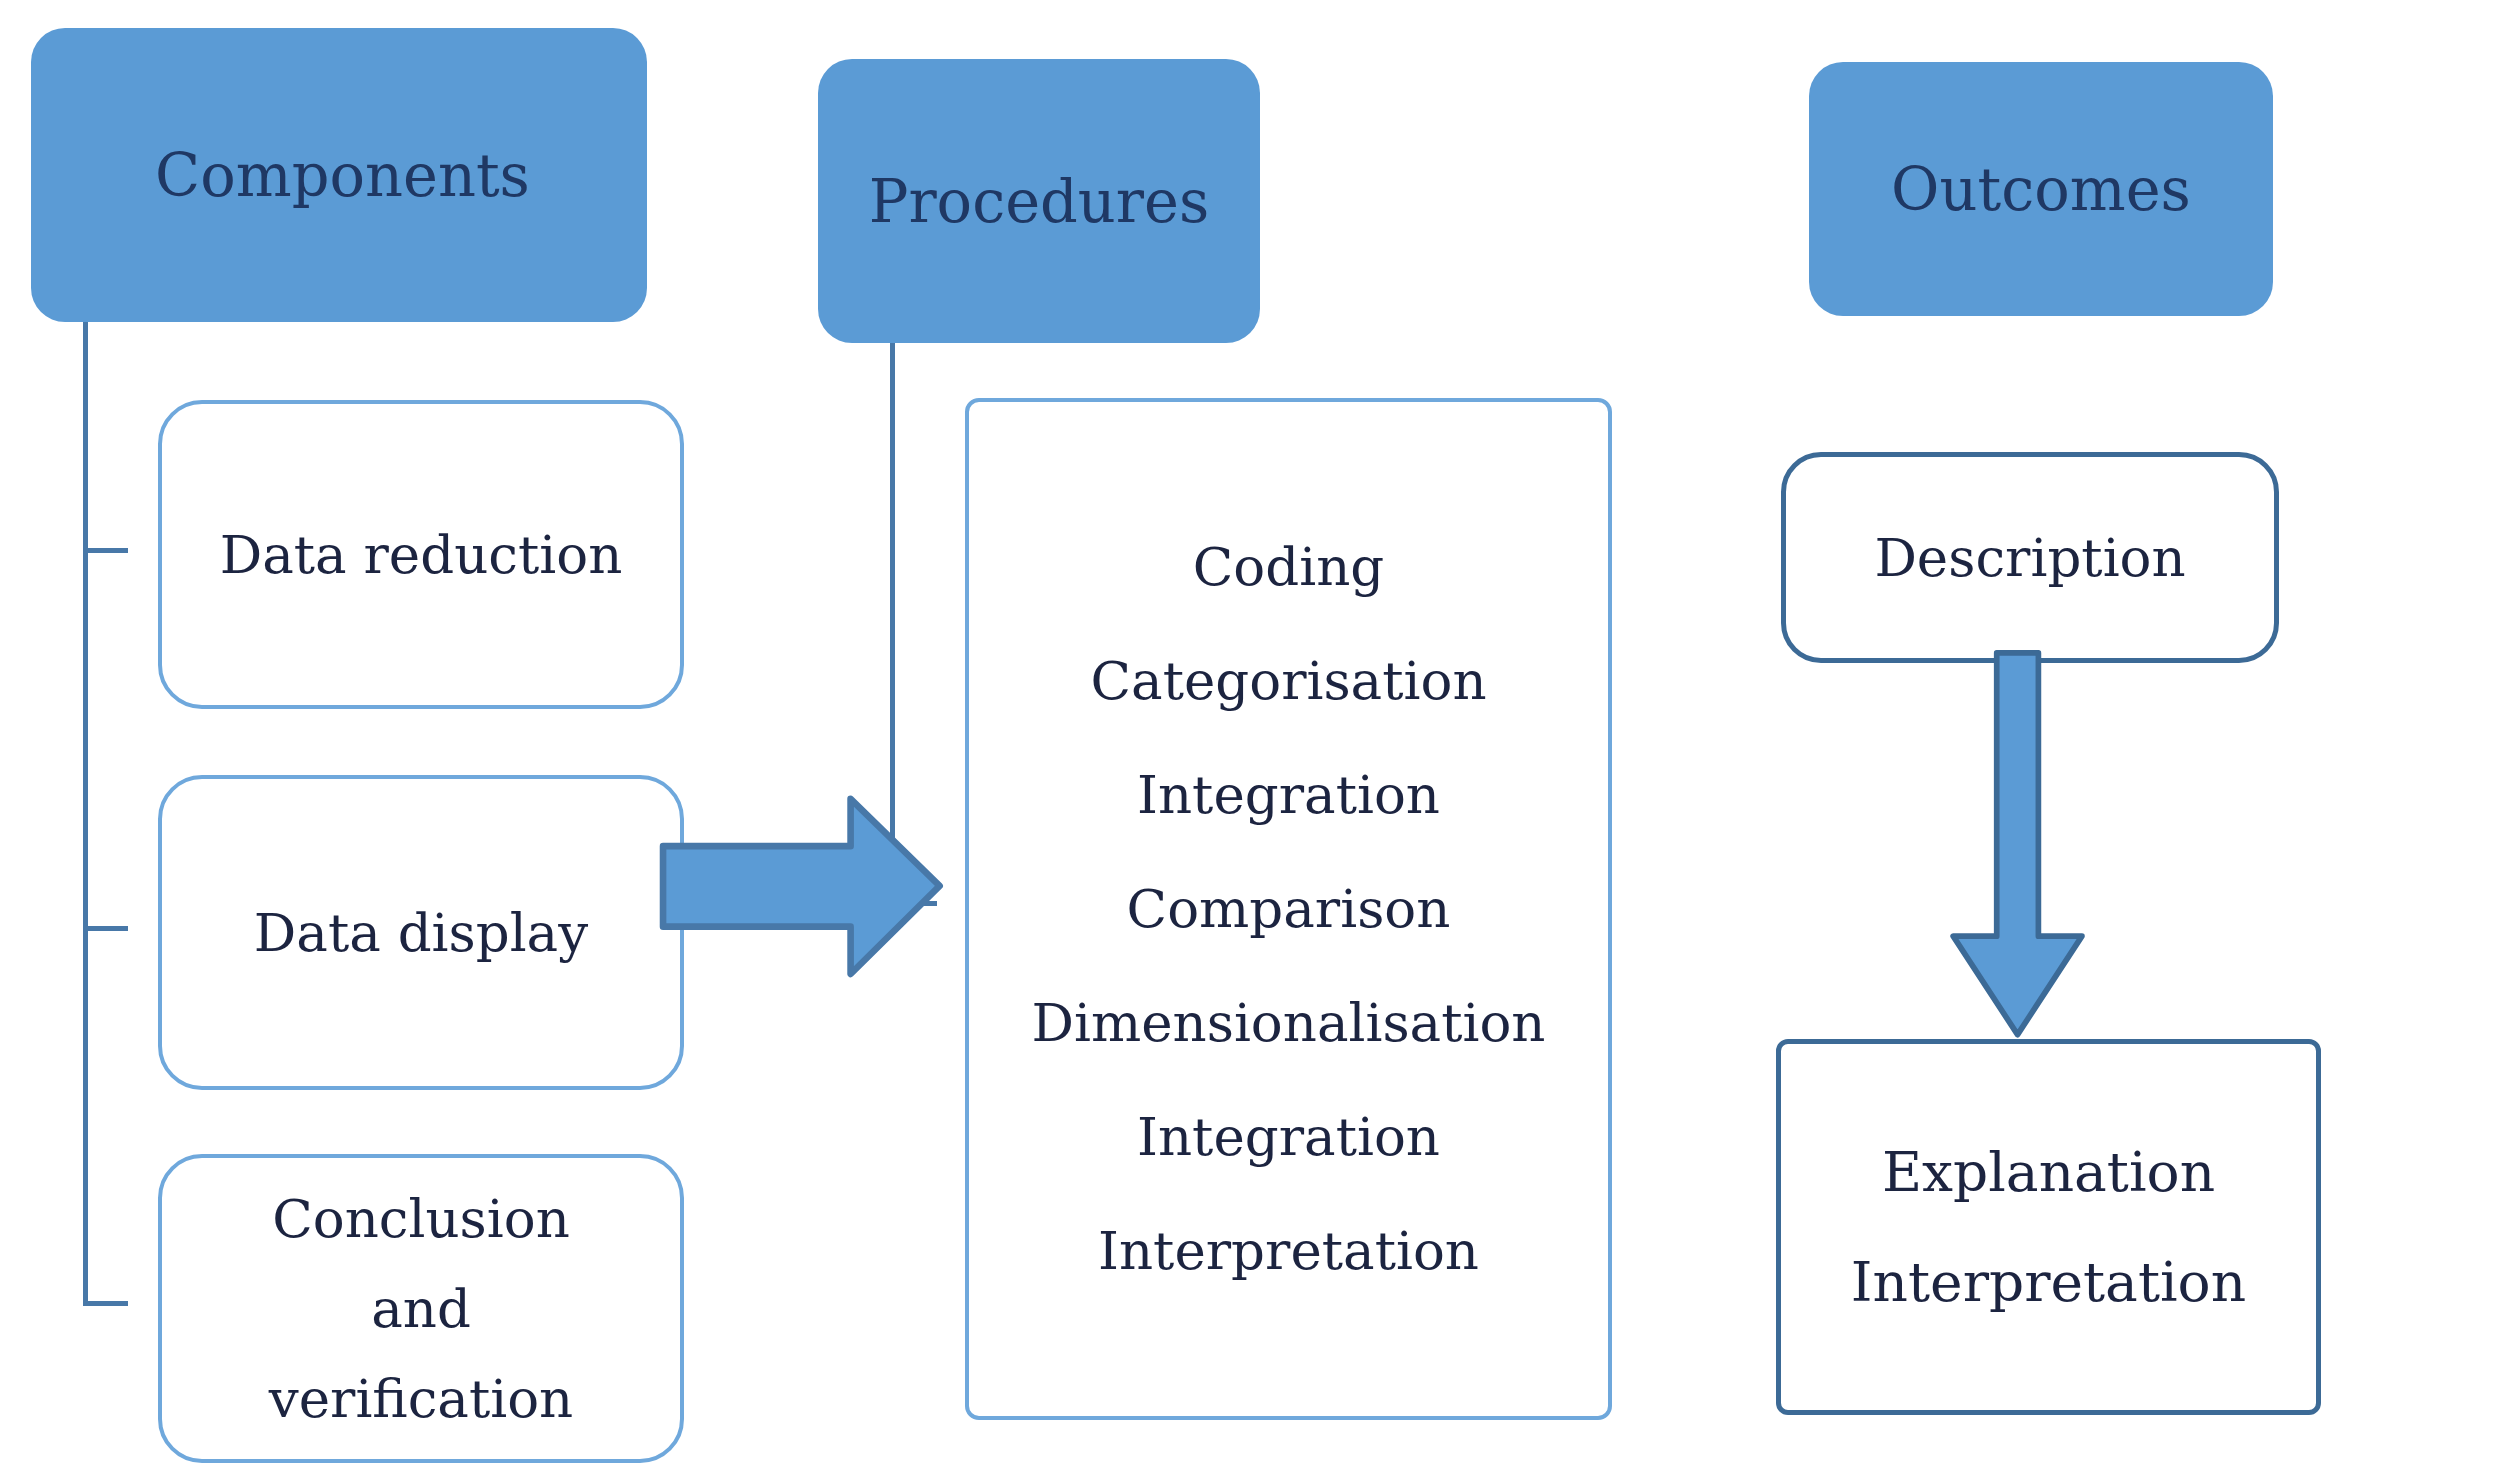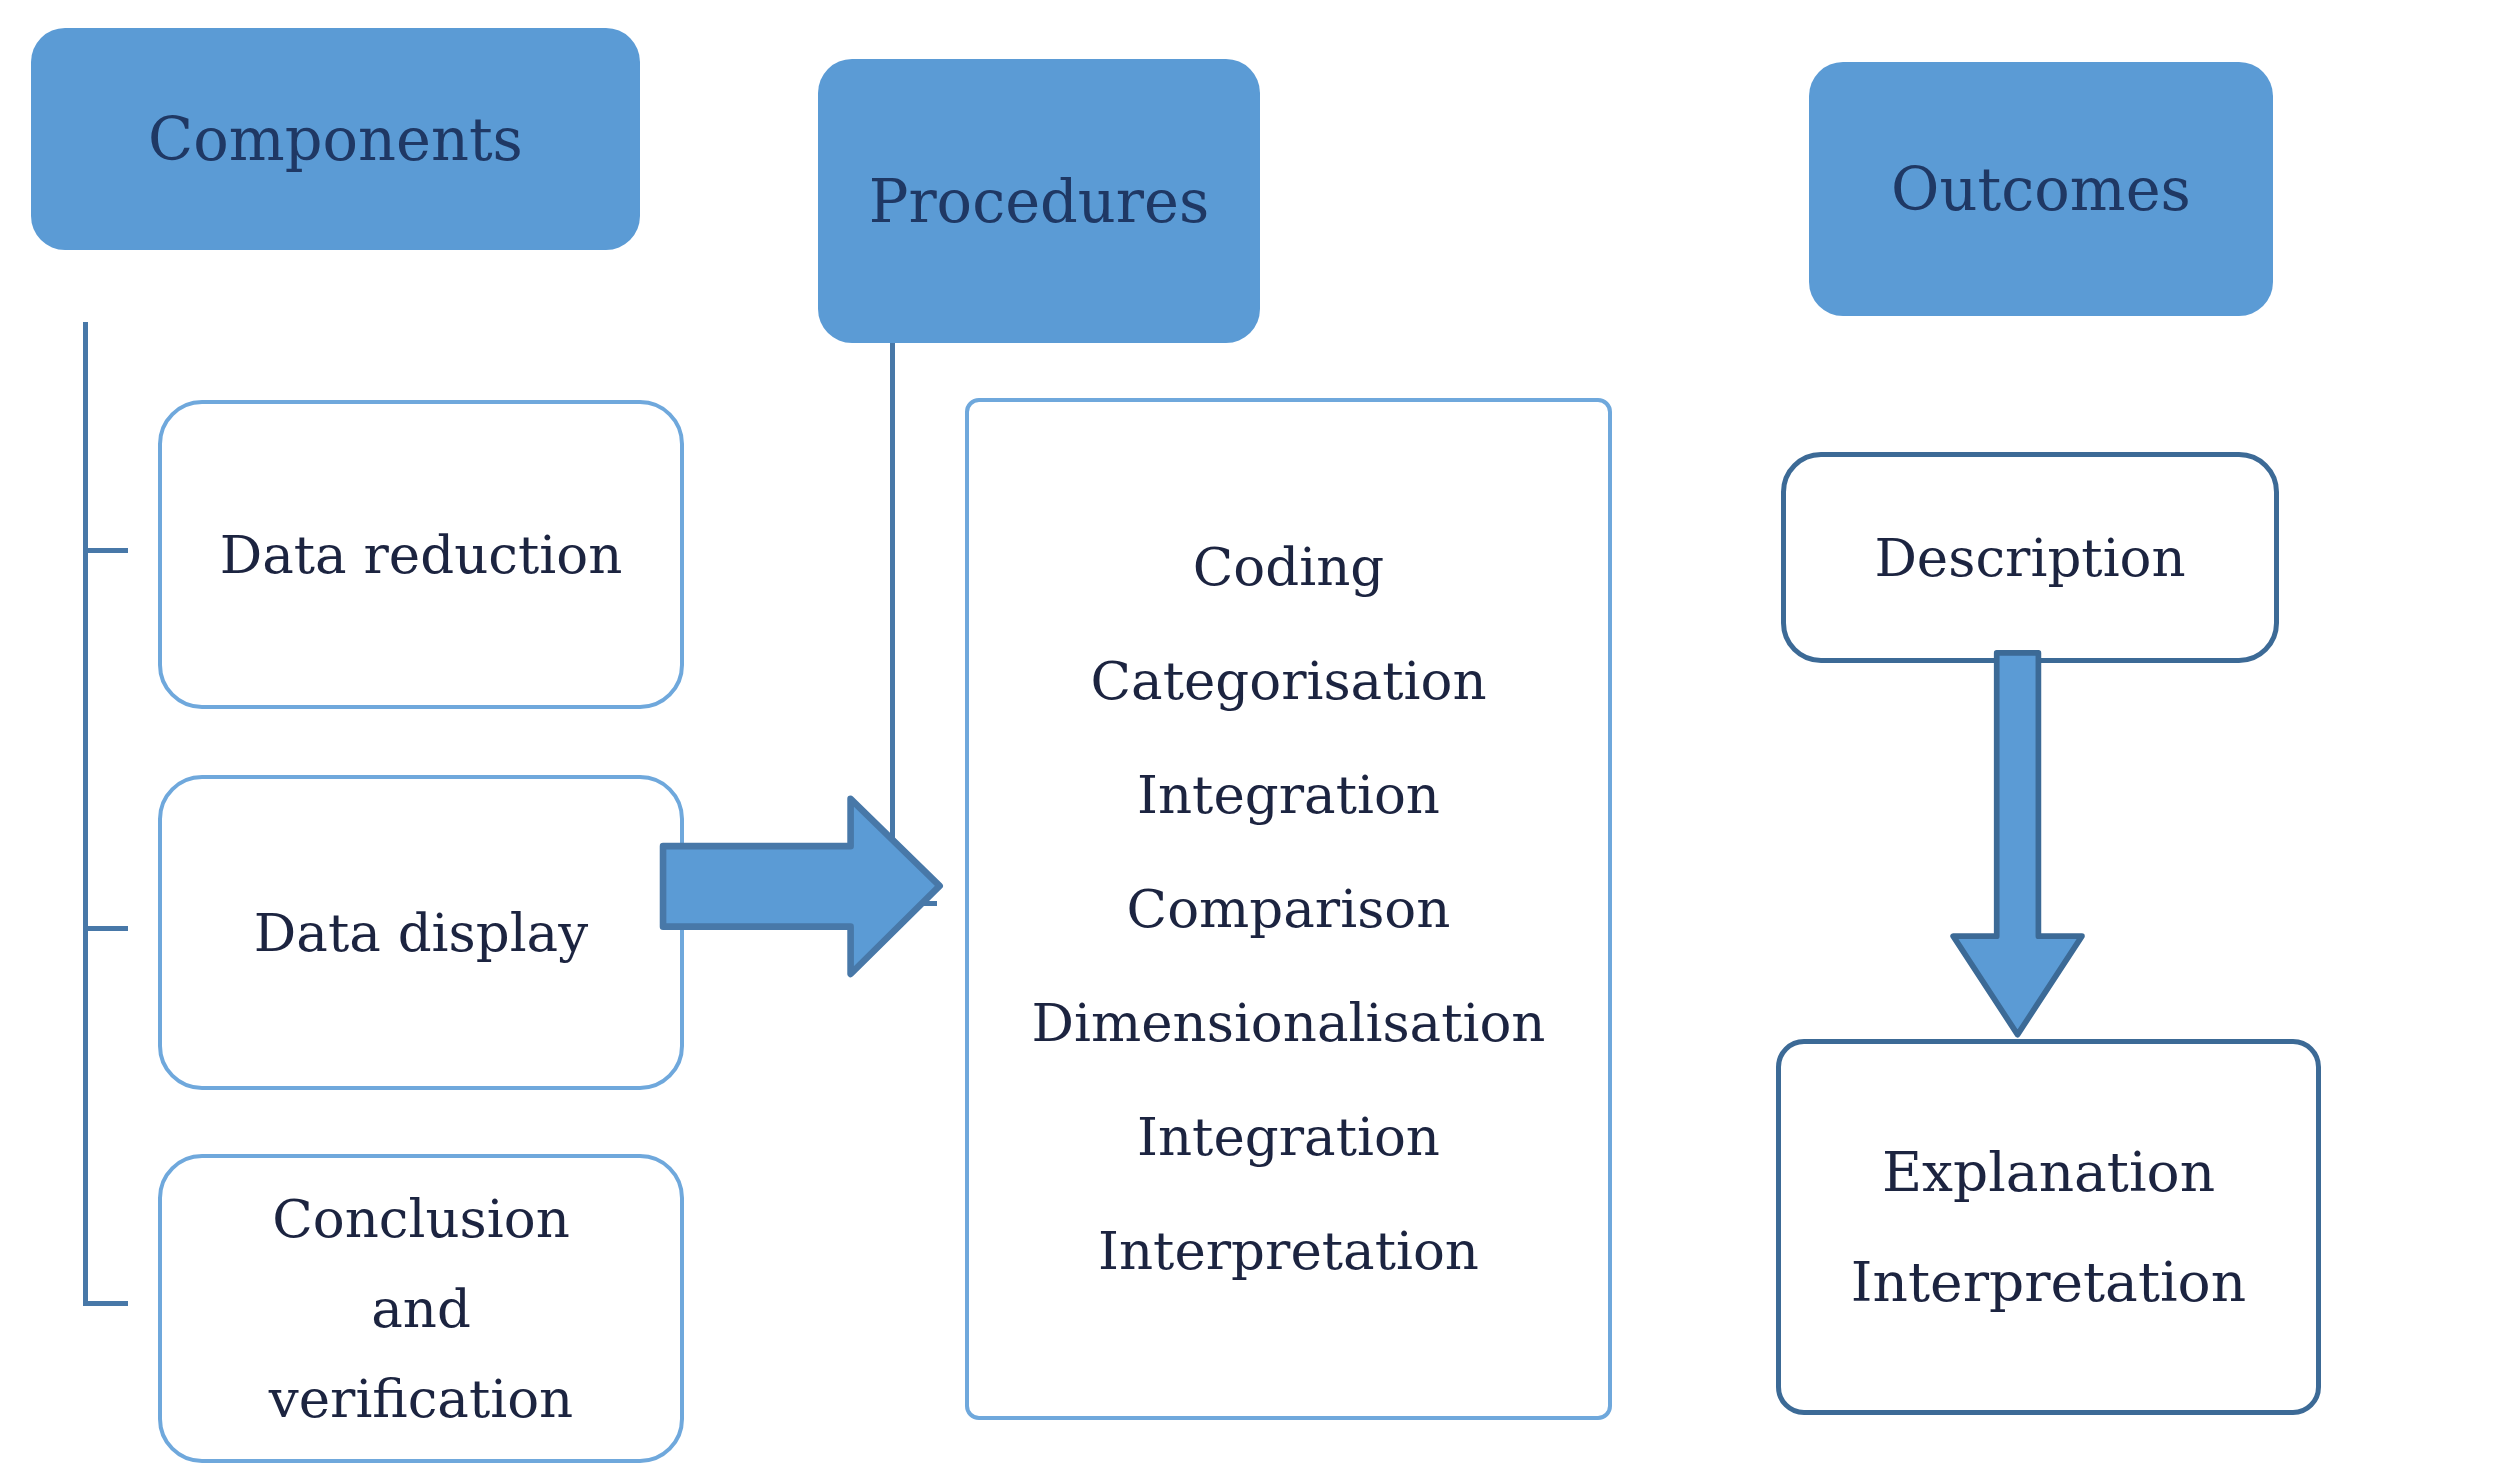--- a/index.html
+++ b/index.html
@@ -50,21 +50,21 @@
   }
   #b-procedures {
     border-radius: 14px;
     flex-direction: column;
   }
   #b-procedures .proc-item {
     height: 114px;
     line-height: 114px;
   }
   #b-explanation {
-    border-radius: 28px;
+    border-radius: 12px;
   }
   .stack-tight div { line-height: 90px; }
   .stack-wide  div { line-height: 110px; }
   
   .line {
     position: absolute;
     background: #4878a8;
     z-index: 1;
   }
   
@@ -75,21 +75,21 @@
     height: 1482px;
     z-index: 3;
     pointer-events: none;
   }
 </style>
 </head>
 <body>
 
 <div id="canvas">
 
-  <div class="hdr" style="left:31px; top:28px; width:609px; height:222px;">
+  <div class="hdr" style="left:31px; top:28px; width:609px; height:294px;padding-left:7px;">
     <span>Components</span>
   </div>
 
   <div class="line" style="left:83px; top:322px; width:4.7px; height:983px;"></div>
   <div class="line" style="left:83px; top:548px; width:45px; height:4.7px;"></div>
   <div class="line" style="left:83px; top:926px; width:45px; height:4.7px;"></div>
   <div class="line" style="left:83px; top:1301px; width:45px; height:4.7px;"></div>
 
   <div class="box light" style="left:126px; top:400px; width:518px; height:301px;">
     <span>Data reduction</span>

